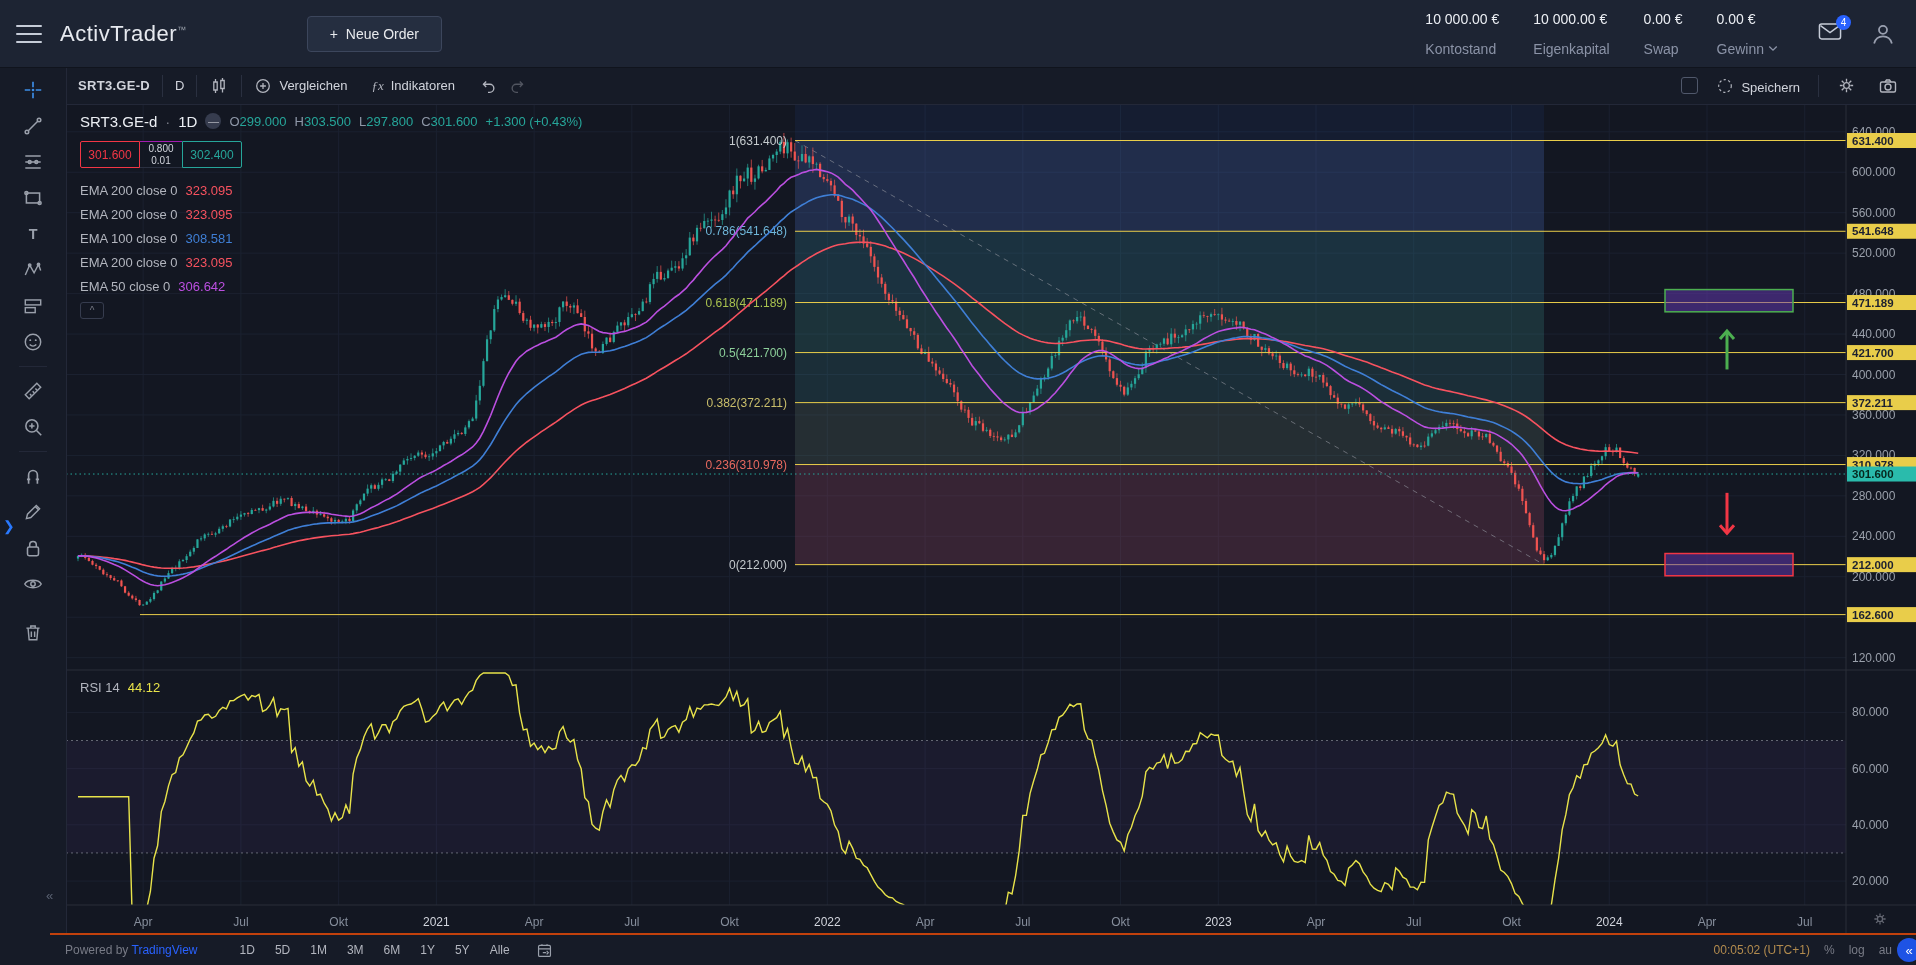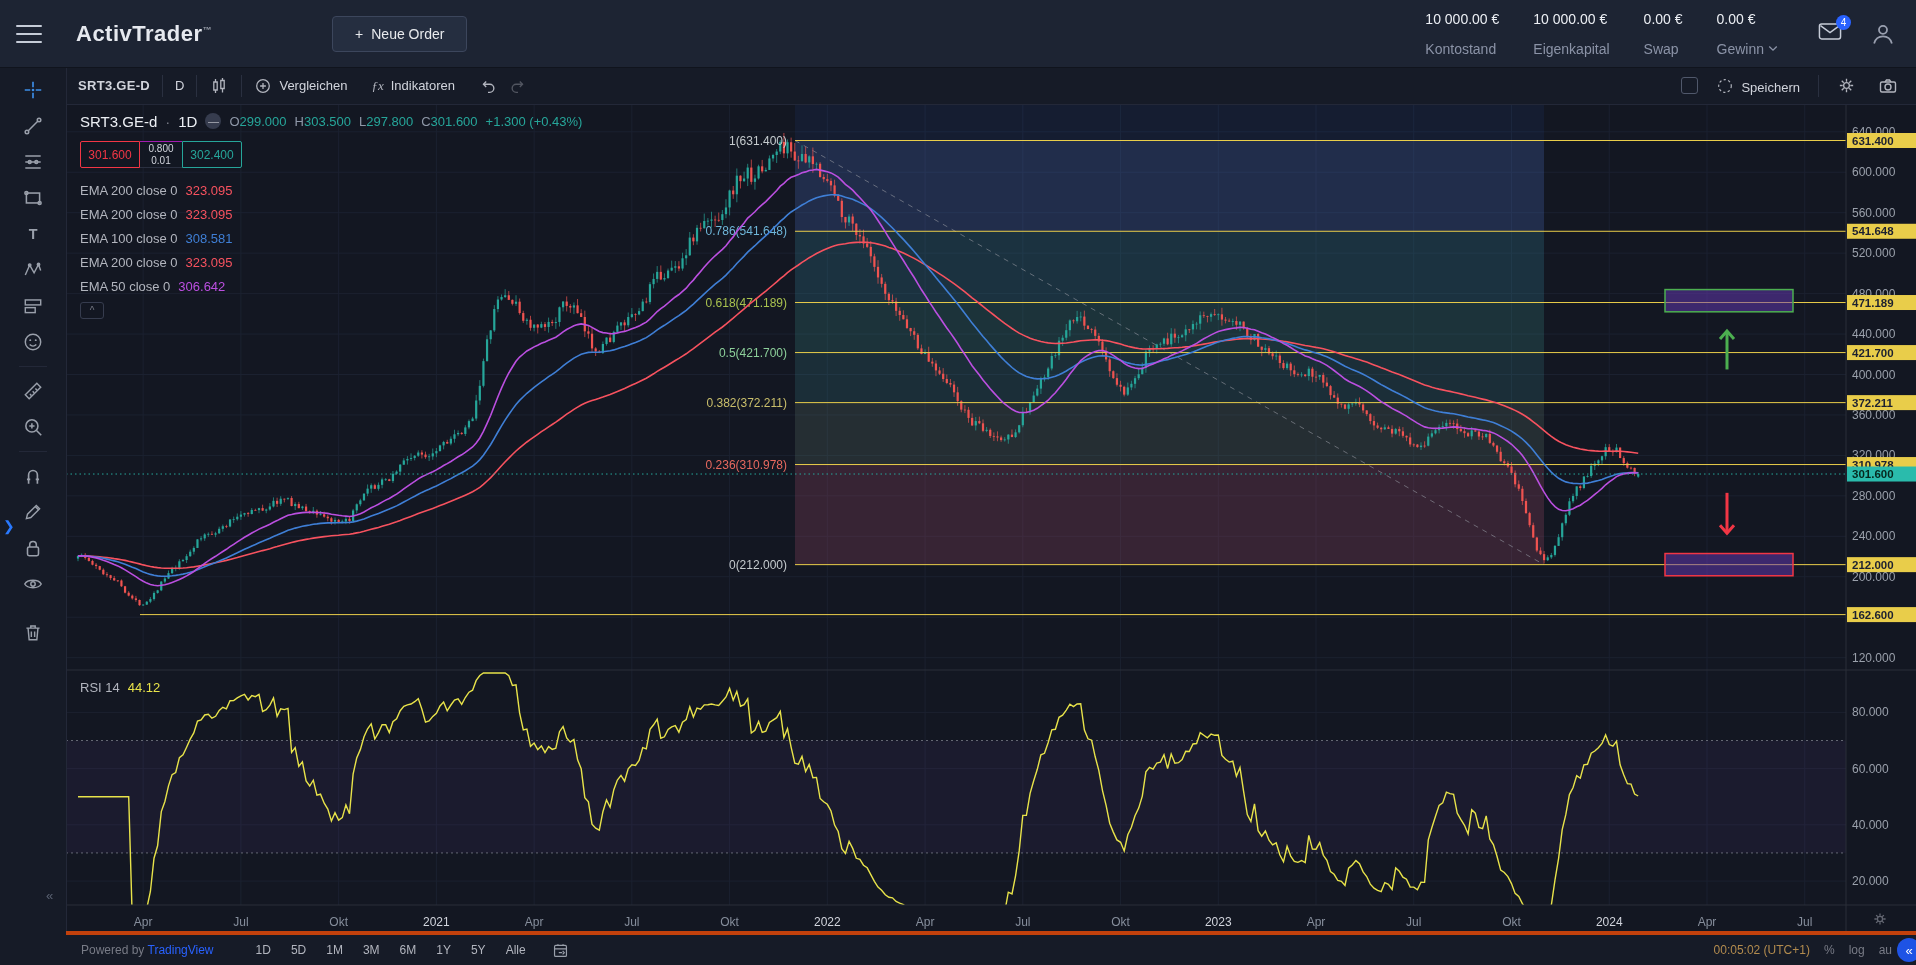--- a/index.html
+++ b/index.html
@@ -4,21 +4,21 @@
 <style>
   html,body{margin:0;padding:0;width:1916px;height:965px;background:#131722;overflow:hidden;
     font-family:"Liberation Sans",sans-serif;color:#d1d4dc;-webkit-font-smoothing:antialiased;}
   .app{position:relative;width:1916px;height:965px;}
 
   
   .header{position:absolute;left:0;top:0;width:100%;height:67px;background:#1d2433;
     display:flex;align-items:center;border-bottom:1px solid #10141d;z-index:5;}
   .hamburger{width:26px;height:18px;margin:0 18px 0 16px;display:flex;flex-direction:column;justify-content:space-between;cursor:pointer;}
   .hamburger div{height:2px;background:#c6ccd8;border-radius:1px;}
-  .logo{font-size:22px;font-weight:700;color:#e6e9ef;letter-spacing:.5px;margin-left:16px;}
+  .logo{font-size:22px;font-weight:400;color:#e6e9ef;letter-spacing:.5px;}
   .logo sup{font-size:9px;color:#9aa0ab;}
   .btn-neworder{margin-left:120px;height:36px;padding:0 22px;background:#252e40;border:1px solid #3c465c;
     border-radius:4px;color:#e8eaed;font-size:14px;display:flex;align-items:center;gap:8px;cursor:pointer;}
   .hd-right{margin-left:auto;display:flex;align-items:center;gap:34px;padding-right:18px;}
   .hd-stat{display:flex;flex-direction:column;gap:14px;}
   .hd-stat .v{font-size:14px;color:#eceff4;}
   .hd-stat .l{font-size:14px;color:#8b93a7;display:flex;align-items:center;gap:4px;}
   .hd-icons{display:flex;align-items:center;gap:26px;margin-left:6px;}
   .mail{position:relative;cursor:pointer;}
   .badge{position:absolute;top:-7px;right:-9px;width:15px;height:15px;border-radius:50%;background:#2962ff;
@@ -61,21 +61,21 @@
   .ba-ask{border-color:#26a69a;color:#26a69a;border-radius:0 2px 2px 0;}
   .ba-mid{width:42px;border-top:1px solid #a21caf;border-bottom:1px solid #2a3040;display:flex;flex-direction:column;
     align-items:center;justify-content:center;font-size:10px;color:#d1d4dc;line-height:12px;background:rgba(19,23,34,.85);}
   .ind-list{margin-top:10px;font-size:13px;}
   .ind-row{height:24px;display:flex;align-items:center;gap:8px;color:#b2b5be;cursor:pointer;}
   .collapse-btn{margin-top:4px;width:22px;height:15px;border:1px solid #363c4e;border-radius:3px;color:#787b86;
     font-size:10px;display:flex;align-items:center;justify-content:center;cursor:pointer;}
   .rsi-legend{position:absolute;left:14px;top:576px;font-size:13px;display:flex;gap:8px;color:#b2b5be;z-index:3;}
 
   
-  .bottombar{position:absolute;left:66px;right:0;bottom:0;height:30px;background:#161b27;border-top:4px solid #c2410c;
+  .bottombar{position:absolute;left:50px;right:0;bottom:0;height:30px;background:#161b27;border-top:2px solid #c2410c;
     display:flex;align-items:center;font-size:12px;color:#9aa0ab;z-index:4;text-align:center;}
   .powered{margin-left:15px;color:#787b86;}
   .powered a{color:#2962ff;text-decoration:none;cursor:pointer;}
   .ranges{display:flex;gap:4px;margin-left:34px;}
   .rng{padding:2px 8px;border-radius:3px;cursor:pointer;color:#b2b5be;}
   .goto{margin-left:18px;cursor:pointer;display:flex;align-items:center;}
   .bb-right{margin-left:auto;display:flex;align-items:center;gap:14px;margin-right:24px;}
   .clock{color:#b28b4e;}
   .axopt{cursor:pointer;color:#787b86;}
   .corner-btn{position:absolute;right:-5px;bottom:3px;width:24px;height:24px;border-radius:50%;background:#1e53e5;

